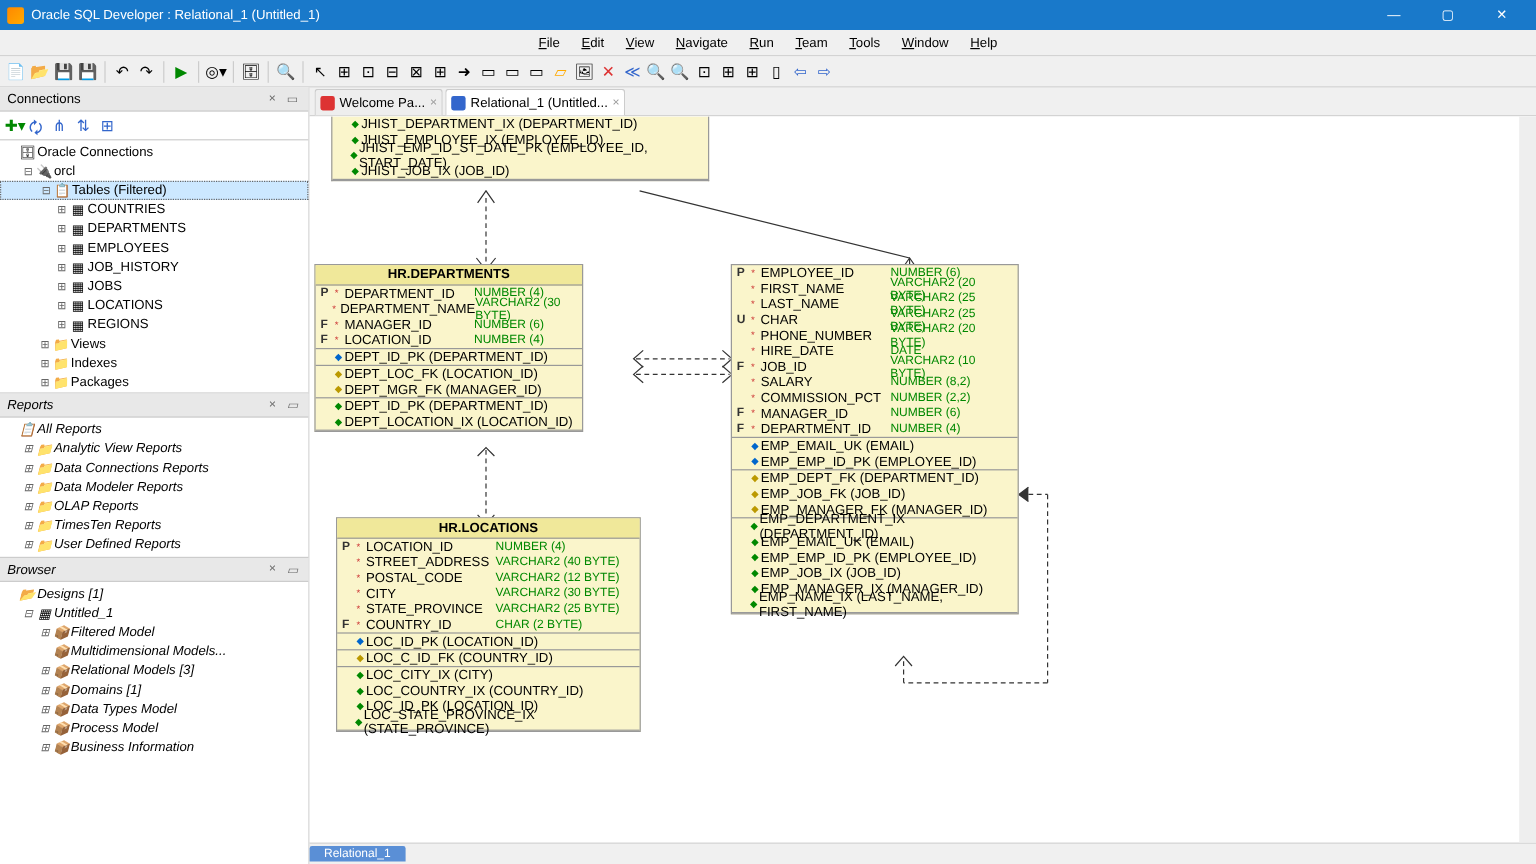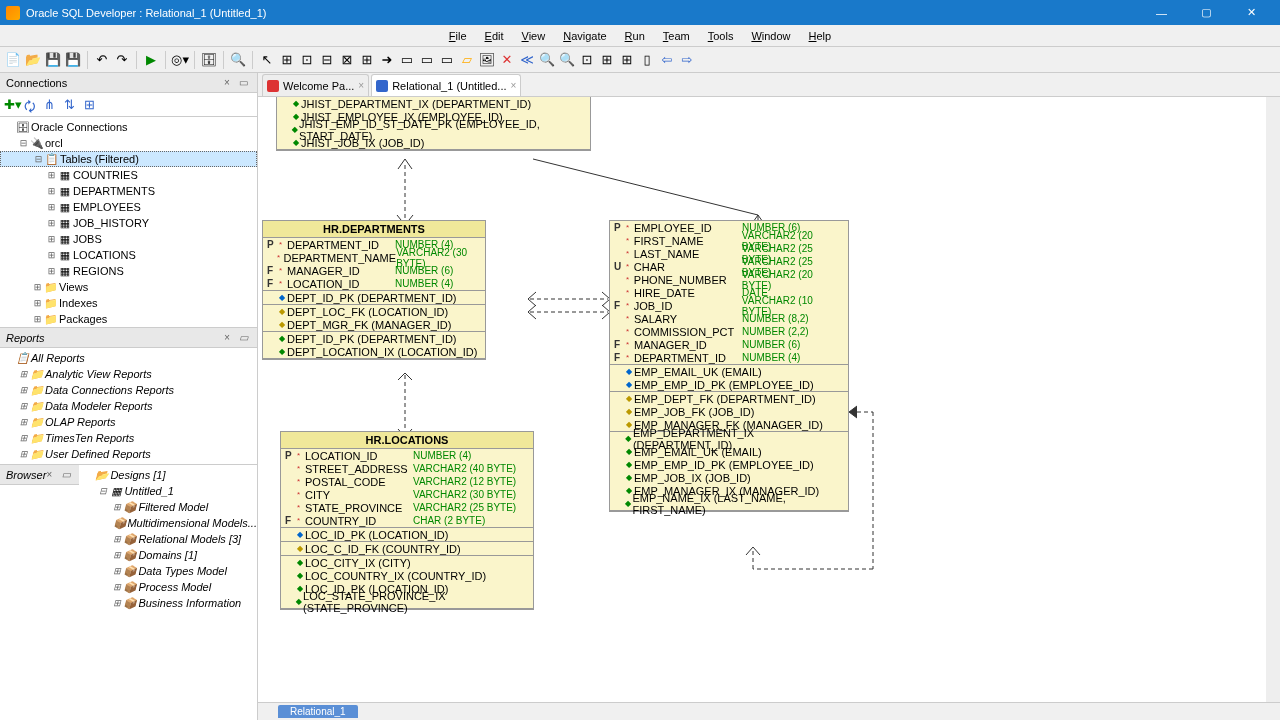--- a/index.html
+++ b/index.html
@@ -46,21 +46,21 @@
 .entity-row { display: flex; align-items: center; padding: 0 4px; height: 13px; font-size: 10px; }
 .entity-row .flag { width: 12px; color: #333; font-weight: bold; font-size: 10px; }
 .entity-row .bullet { width: 8px; color: #c33; font-size: 8px; }
 .entity-row .bullet.green { color: #080; }
 .entity-row .bullet.blue { color: #06c; }
 .entity-row .bullet.yellow { color: #b90; }
 .entity-row .name { flex: 0 0 auto; min-width: 108px; color: #000; }
 .entity-row .type { color: #080; font-size: 10px; }
 .entity-row .name-only { color: #000; }
 svg.connector { position: absolute; top: 0; left: 0; pointer-events: none; }
-.bottom-tab { height: 18px; background: #f0f0f0; border-top: 1px solid #ccc; display: flex; align-items: center; padding-left: 20px; }
+.bottom-tab { height: 18px; background: #f0f0f0; border-top: 1px solid #ccc; display: flex; align-items: center; padding-left: 0; }
 .btab { background: #5a8fd6; color: #fff; padding: 1px 12px; font-size: 10px; border-radius: 2px 2px 0 0; }
 </style>
 </head>
 <body>
 
 <div class="titlebar">
   <div class="icon"></div>
   <span>Oracle SQL Developer : Relational_1 (Untitled_1)</span>
   <div class="spacer"></div>
   <div class="winbtn">—</div>
@@ -243,21 +243,21 @@
             <span>TimesTen Reports</span>
           </div>
           <div class="tree-node indent1">
             <span class="tw">⊞</span>
             <span class="ic">📁</span>
             <span>User Defined Reports</span>
           </div>
         </div>
     </div>
 
-    <div class="panel" style="flex:1;display:flex;flex-direction:row">
+    <div class="panel" style="flex:1;display:flex;flex-direction:column">
       <div class="panel-head">
         <span>Browser</span>
         <div class="spacer"></div>
         <span class="pbtn">×</span>&nbsp;
         <span class="pbtn">▭</span>
       </div>
       <div class="tree" id="browser-tree" style="max-height:none">
           <div class="tree-node indent0">
             <span class="tw"></span>
             <span class="ic">📂</span>

